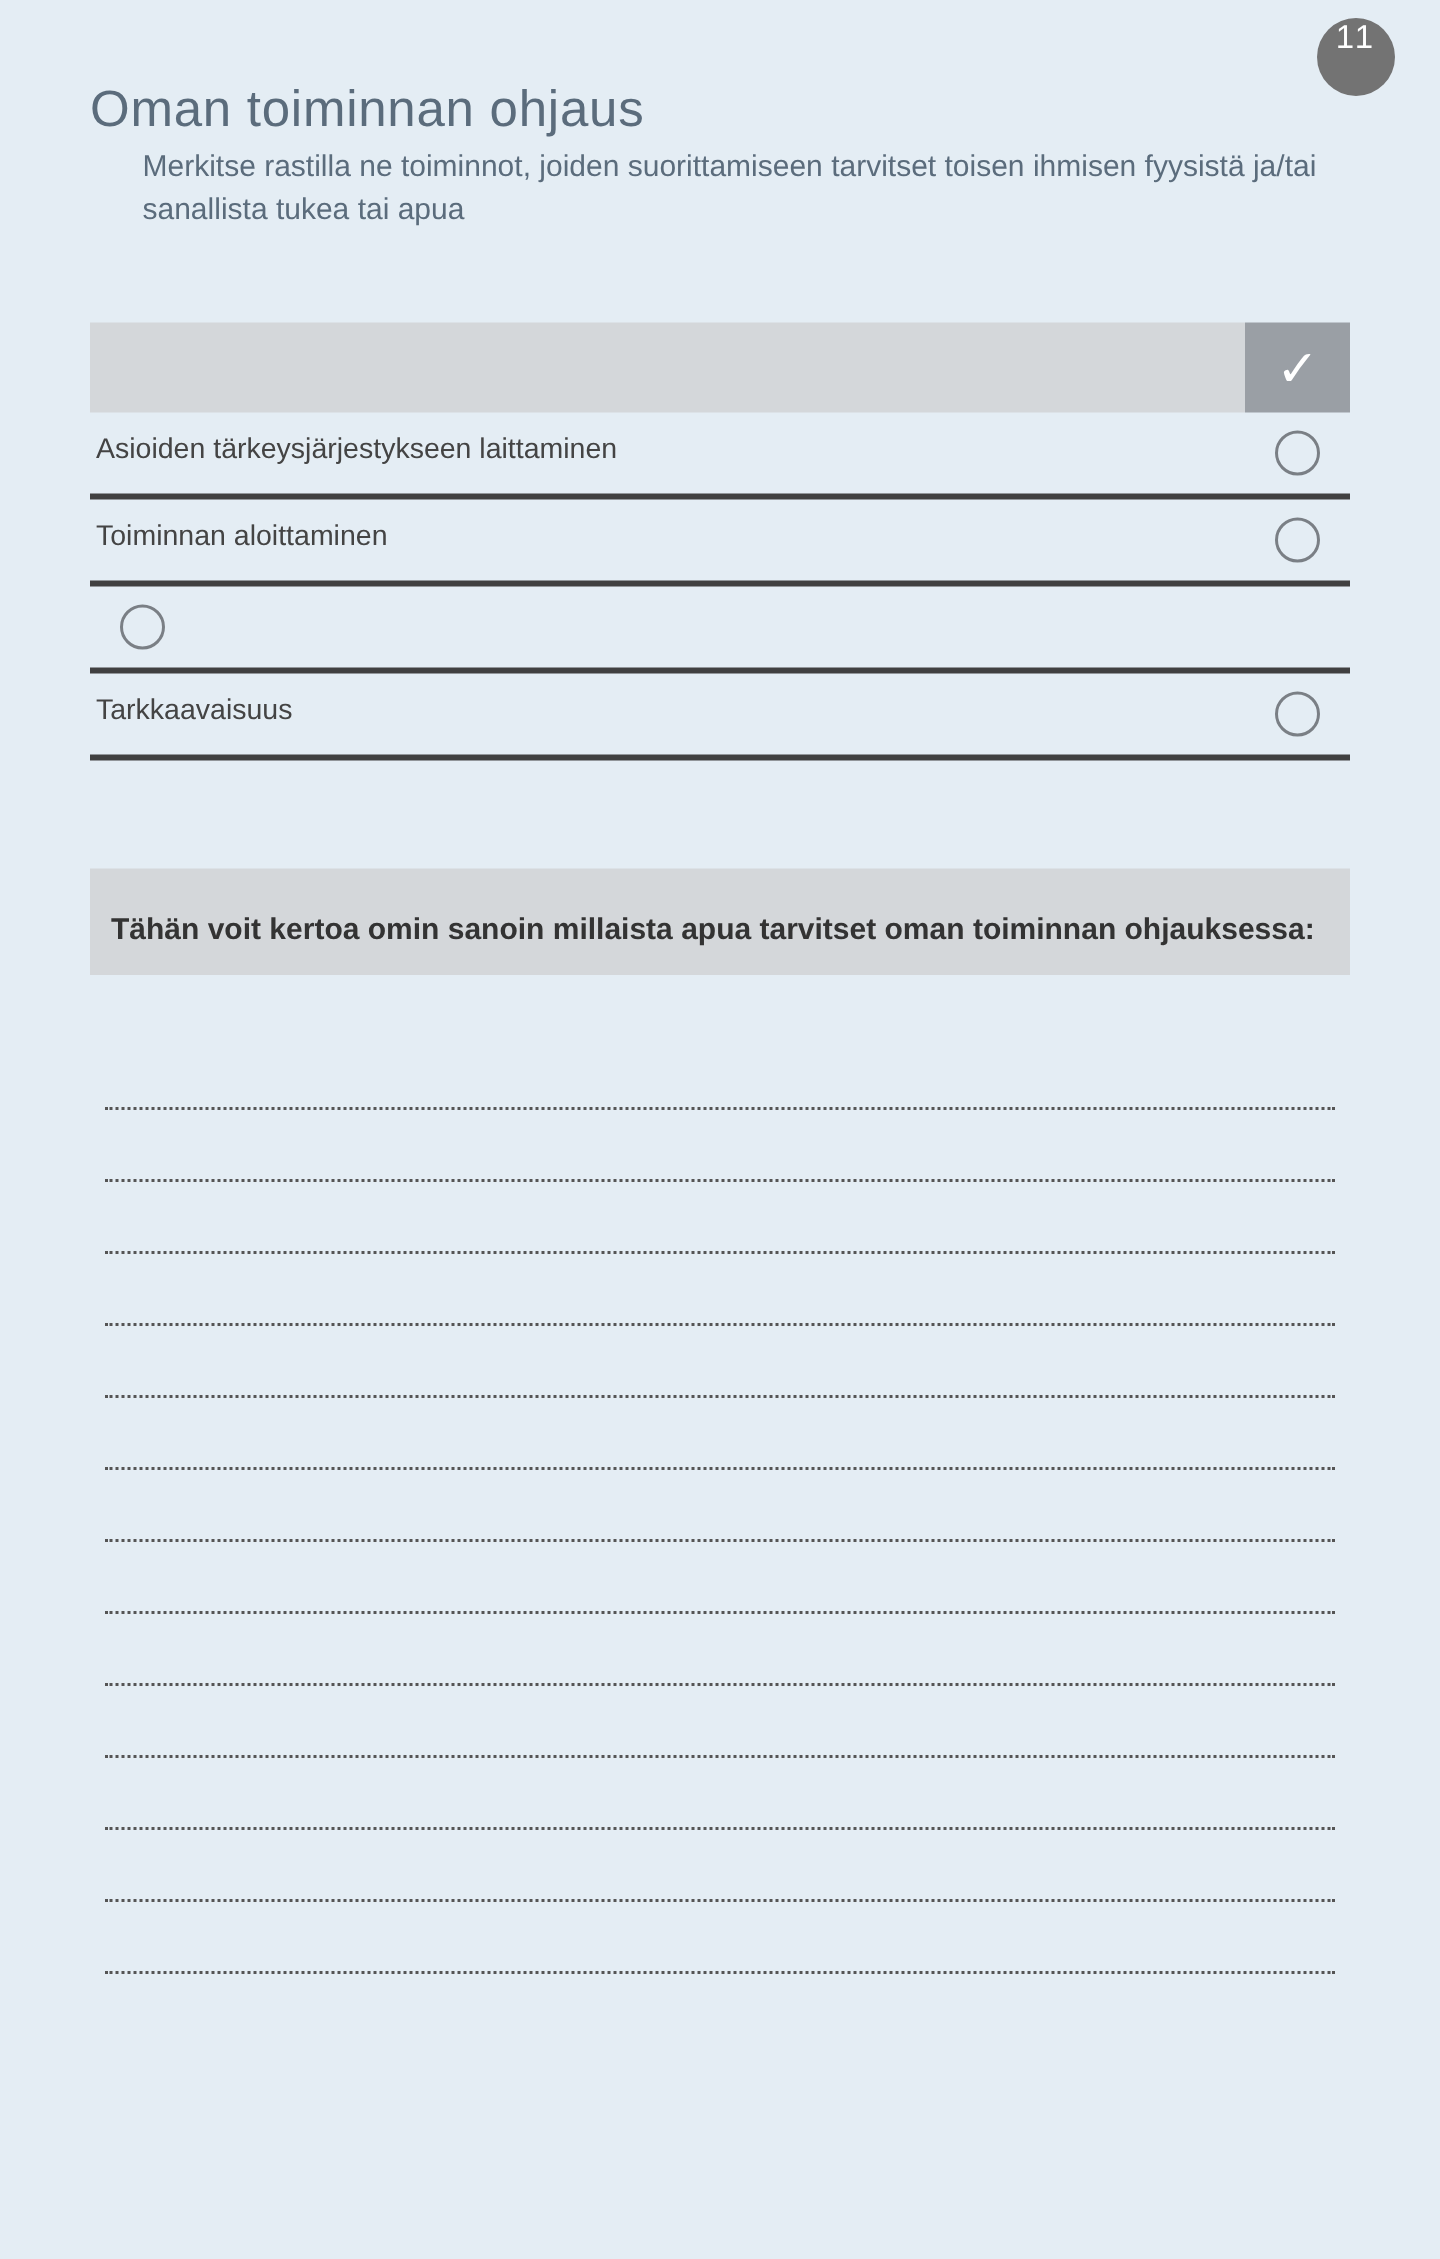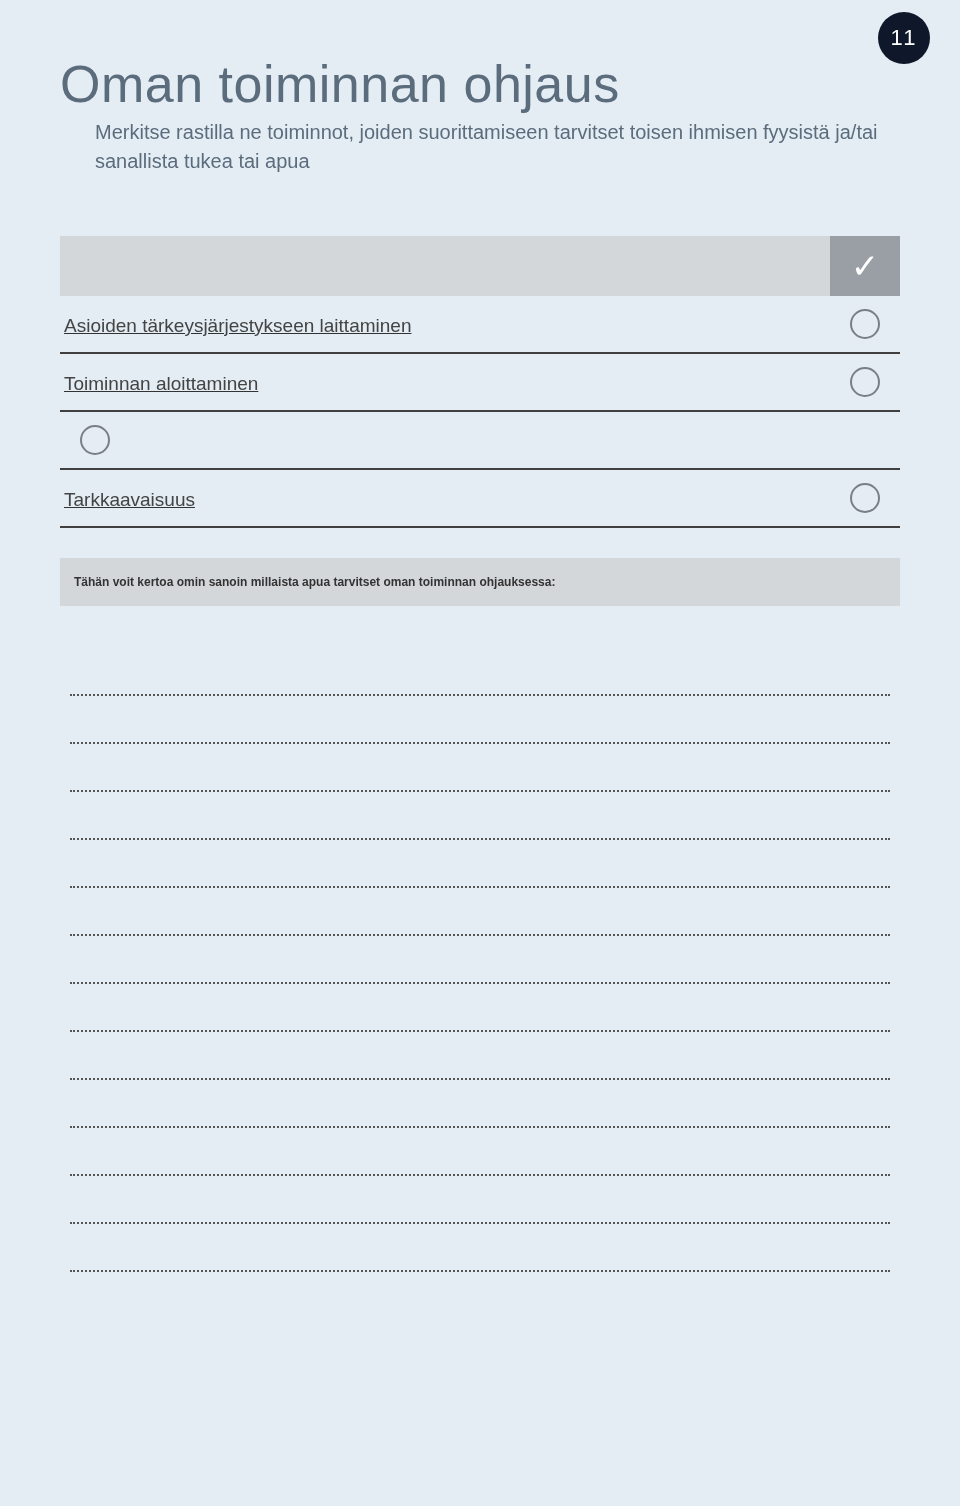--- a/index.html
+++ b/index.html
@@ -8,34 +8,33 @@
     background: #e4edf4;
     font-family: Arial, Helvetica, sans-serif;
     position: relative;
     color: #333;
   }
   .page-num {
     position: absolute;
     top: 12px; right: 30px;
     width: 52px; height: 52px;
     border-radius: 50%;
-    background: #0f172a;
+    background: #737373;
     color: #fff;
     display: flex;
-    align-items: center;
     justify-content: center;
     font-size: 22px;
     letter-spacing: 2px;
   }
   .content {
     padding: 54px 60px 40px 60px;
   }
   h1 {
     font-weight: 300;
-    font-size: 52px;
+    font-size: 34px;
     color: #5b6c7c;
     letter-spacing: 0.5px;
     margin-bottom: 4px;
   }
   .subtitle {
     font-size: 20px;
     font-weight: 300;
     color: #5b6c7c;
     line-height: 1.45;
     margin-bottom: 60px;
@@ -56,24 +55,22 @@
     width: 70px;
     background: #9a9fa5;
     display: flex;
     align-items: center;
     justify-content: center;
     color: #fff;
     font-size: 34px;
   }
   .row {
     display: flex;
-    align-items: center;
     min-height: 58px;
-    border-bottom: 2px solid #404040;
-    text-decoration: underline;
+    border-bottom: 4px solid #404040;
   }
   .row .label {
     flex: 1;
     font-size: 19px;
     font-weight: 300;
     color: #444;
     padding: 14px 4px 10px 4px;
   }
   .row .circle-cell {
     width: 70px;
@@ -81,24 +78,24 @@
     align-items: center;
     justify-content: center;
   }
   .circle {
     width: 30px; height: 30px;
     border: 2px solid #7a7f85;
     border-radius: 50%;
     background: transparent;
   }
   .section-prompt {
-    margin-top: 30px;
+    margin-top: 72px;
     background: #d4d7da;
-    padding: 16px 14px 16px 14px;
-    font-size: 12px;
+    padding: 28px 14px 16px 14px;
+    font-size: 20px;
     font-weight: 700;
     color: #333;
     line-height: 1.35;
   }
   .lines {
     margin-top: 42px;
     padding: 0 10px;
   }
   .dotline {
     height: 48px;

